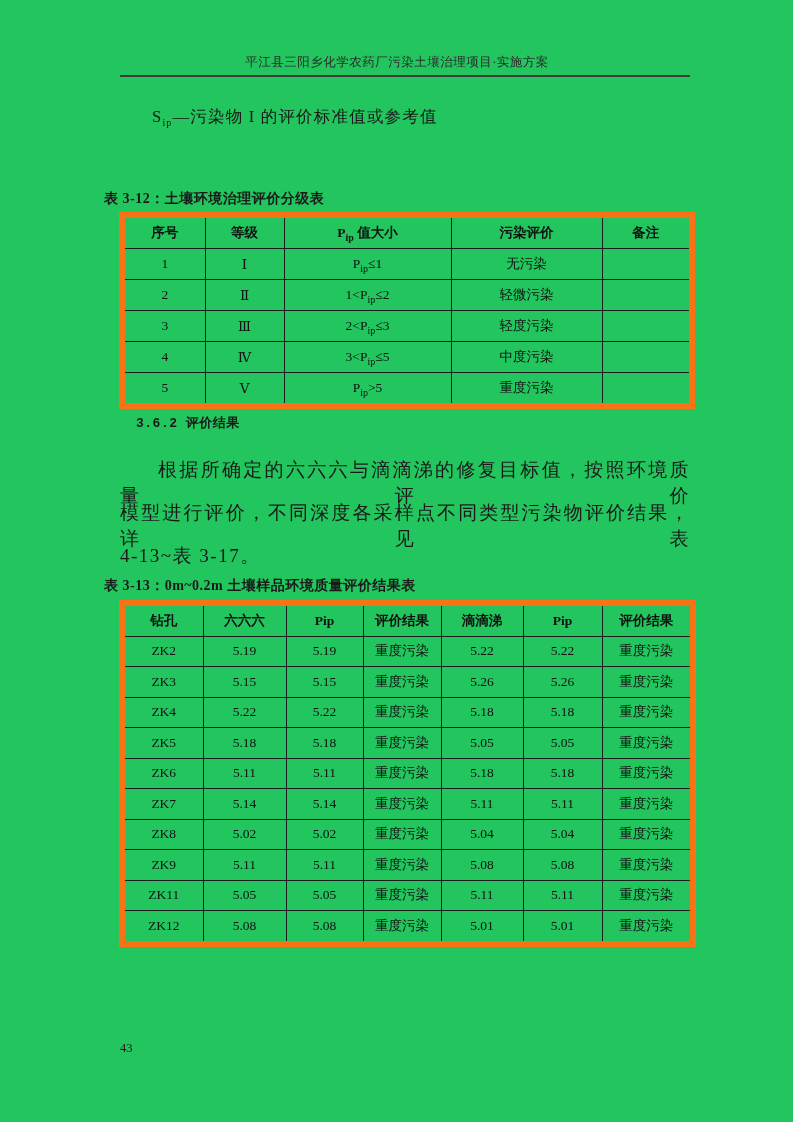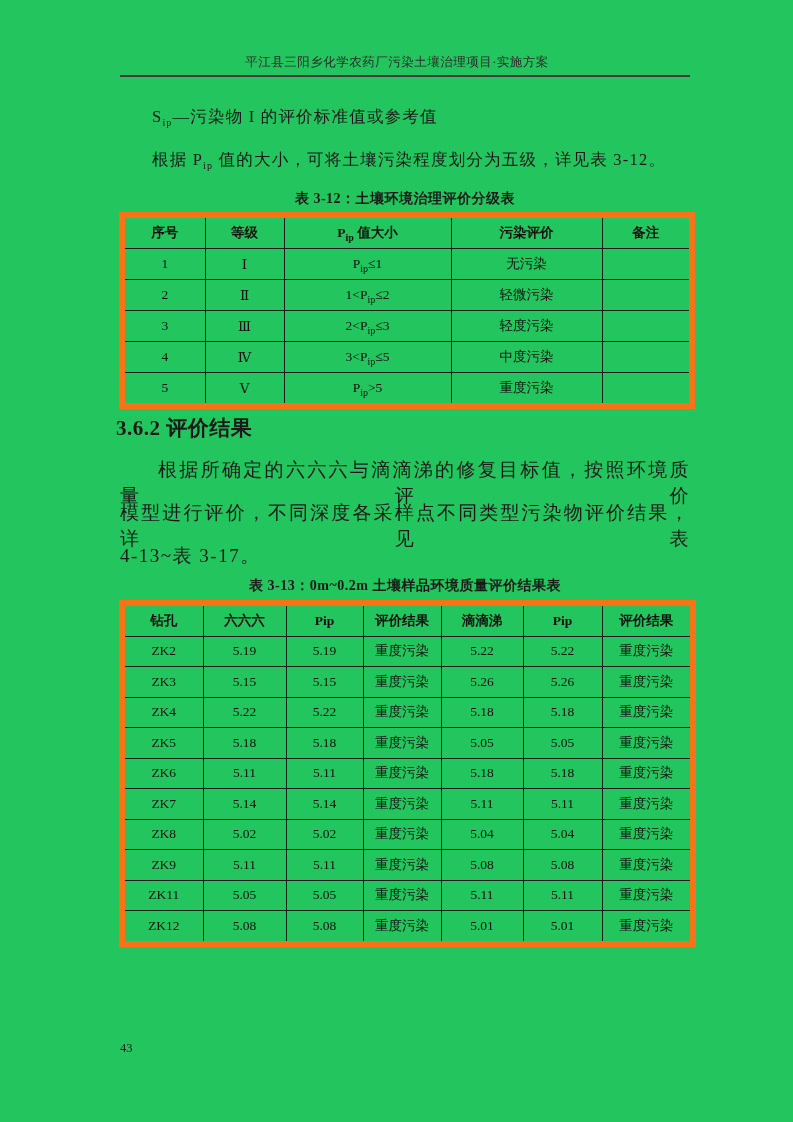--- a/index.html
+++ b/index.html
@@ -31,22 +31,21 @@
     left: 152px;
     font-size: 16.5px;
     letter-spacing: 1.2px;
     white-space: nowrap;
   }
   #intro1 { top: 106px; }
   #intro2 { top: 149px; }
   sub { font-size: 10px; line-height: 0; }
   .table-caption {
     position: absolute;
-    left: 120px; width: 570px;
-    text-align: center;
+    left: 104px; width: 570px;
     font-weight: bold;
     font-size: 14px;
     letter-spacing: 0.5px;
   }
   #caption12 { top: 190px; }
   #caption13 { top: 577px; }
   table {
     position: absolute;
     left: 119px;
     border-collapse: collapse;
@@ -62,24 +61,25 @@
     padding: 0;
     font-size: 13.5px;
     overflow: hidden;
     white-space: nowrap;
   }
   th { font-weight: bold; }
   #table12 th, #table12 td { height: 30px; }
   #table13 th, #table13 td { height: 29.5px; }
   .section-heading {
     position: absolute;
-    top: 414px; left: 116px;
-    font-size: 21px;
+    top: 414px; left: 136px;
+    font-size: 13px;
     font-weight: bold;
     letter-spacing: 0.5px;
+    font-family: Liberation Mono, monospace;
   }
   .para-line {
     position: absolute;
     left: 120px; width: 570px;
     font-size: 19px;
     letter-spacing: 1.5px;
   }
   #pline1 { top: 457px; text-indent: 2em; text-align: justify; text-align-last: justify; }
   #pline2 { top: 500px; text-align: justify; text-align-last: justify; }
   #pline3 { top: 543px; }
@@ -93,21 +93,20 @@
 </head>
 <body>
 
 <div class="page">
 
   <div class="header-title">平江县三阳乡化学农药厂污染土壤治理项目·实施方案</div>
   <div class="header-rule"></div>
 
   <div class="intro-line" id="intro1"><span>S</span><sub>ip</sub><span>—污染物 I 的评价标准值或参考值</span></div>
 
-  <div class="intro-line" id="intro2"><span>根据 P</span><sub>ip</sub><span> 值的大小，可将土壤污染程度划分为五级，详见表 3-12。</span></div>
 
   <div class="table-caption" id="caption12">表 3-12：土壤环境治理评价分级表</div>
 
   <table id="table12">
     <colgroup>
         <col style="width:83px">
         <col style="width:79px">
         <col style="width:167px">
         <col style="width:151px">
         <col style="width:90px">

